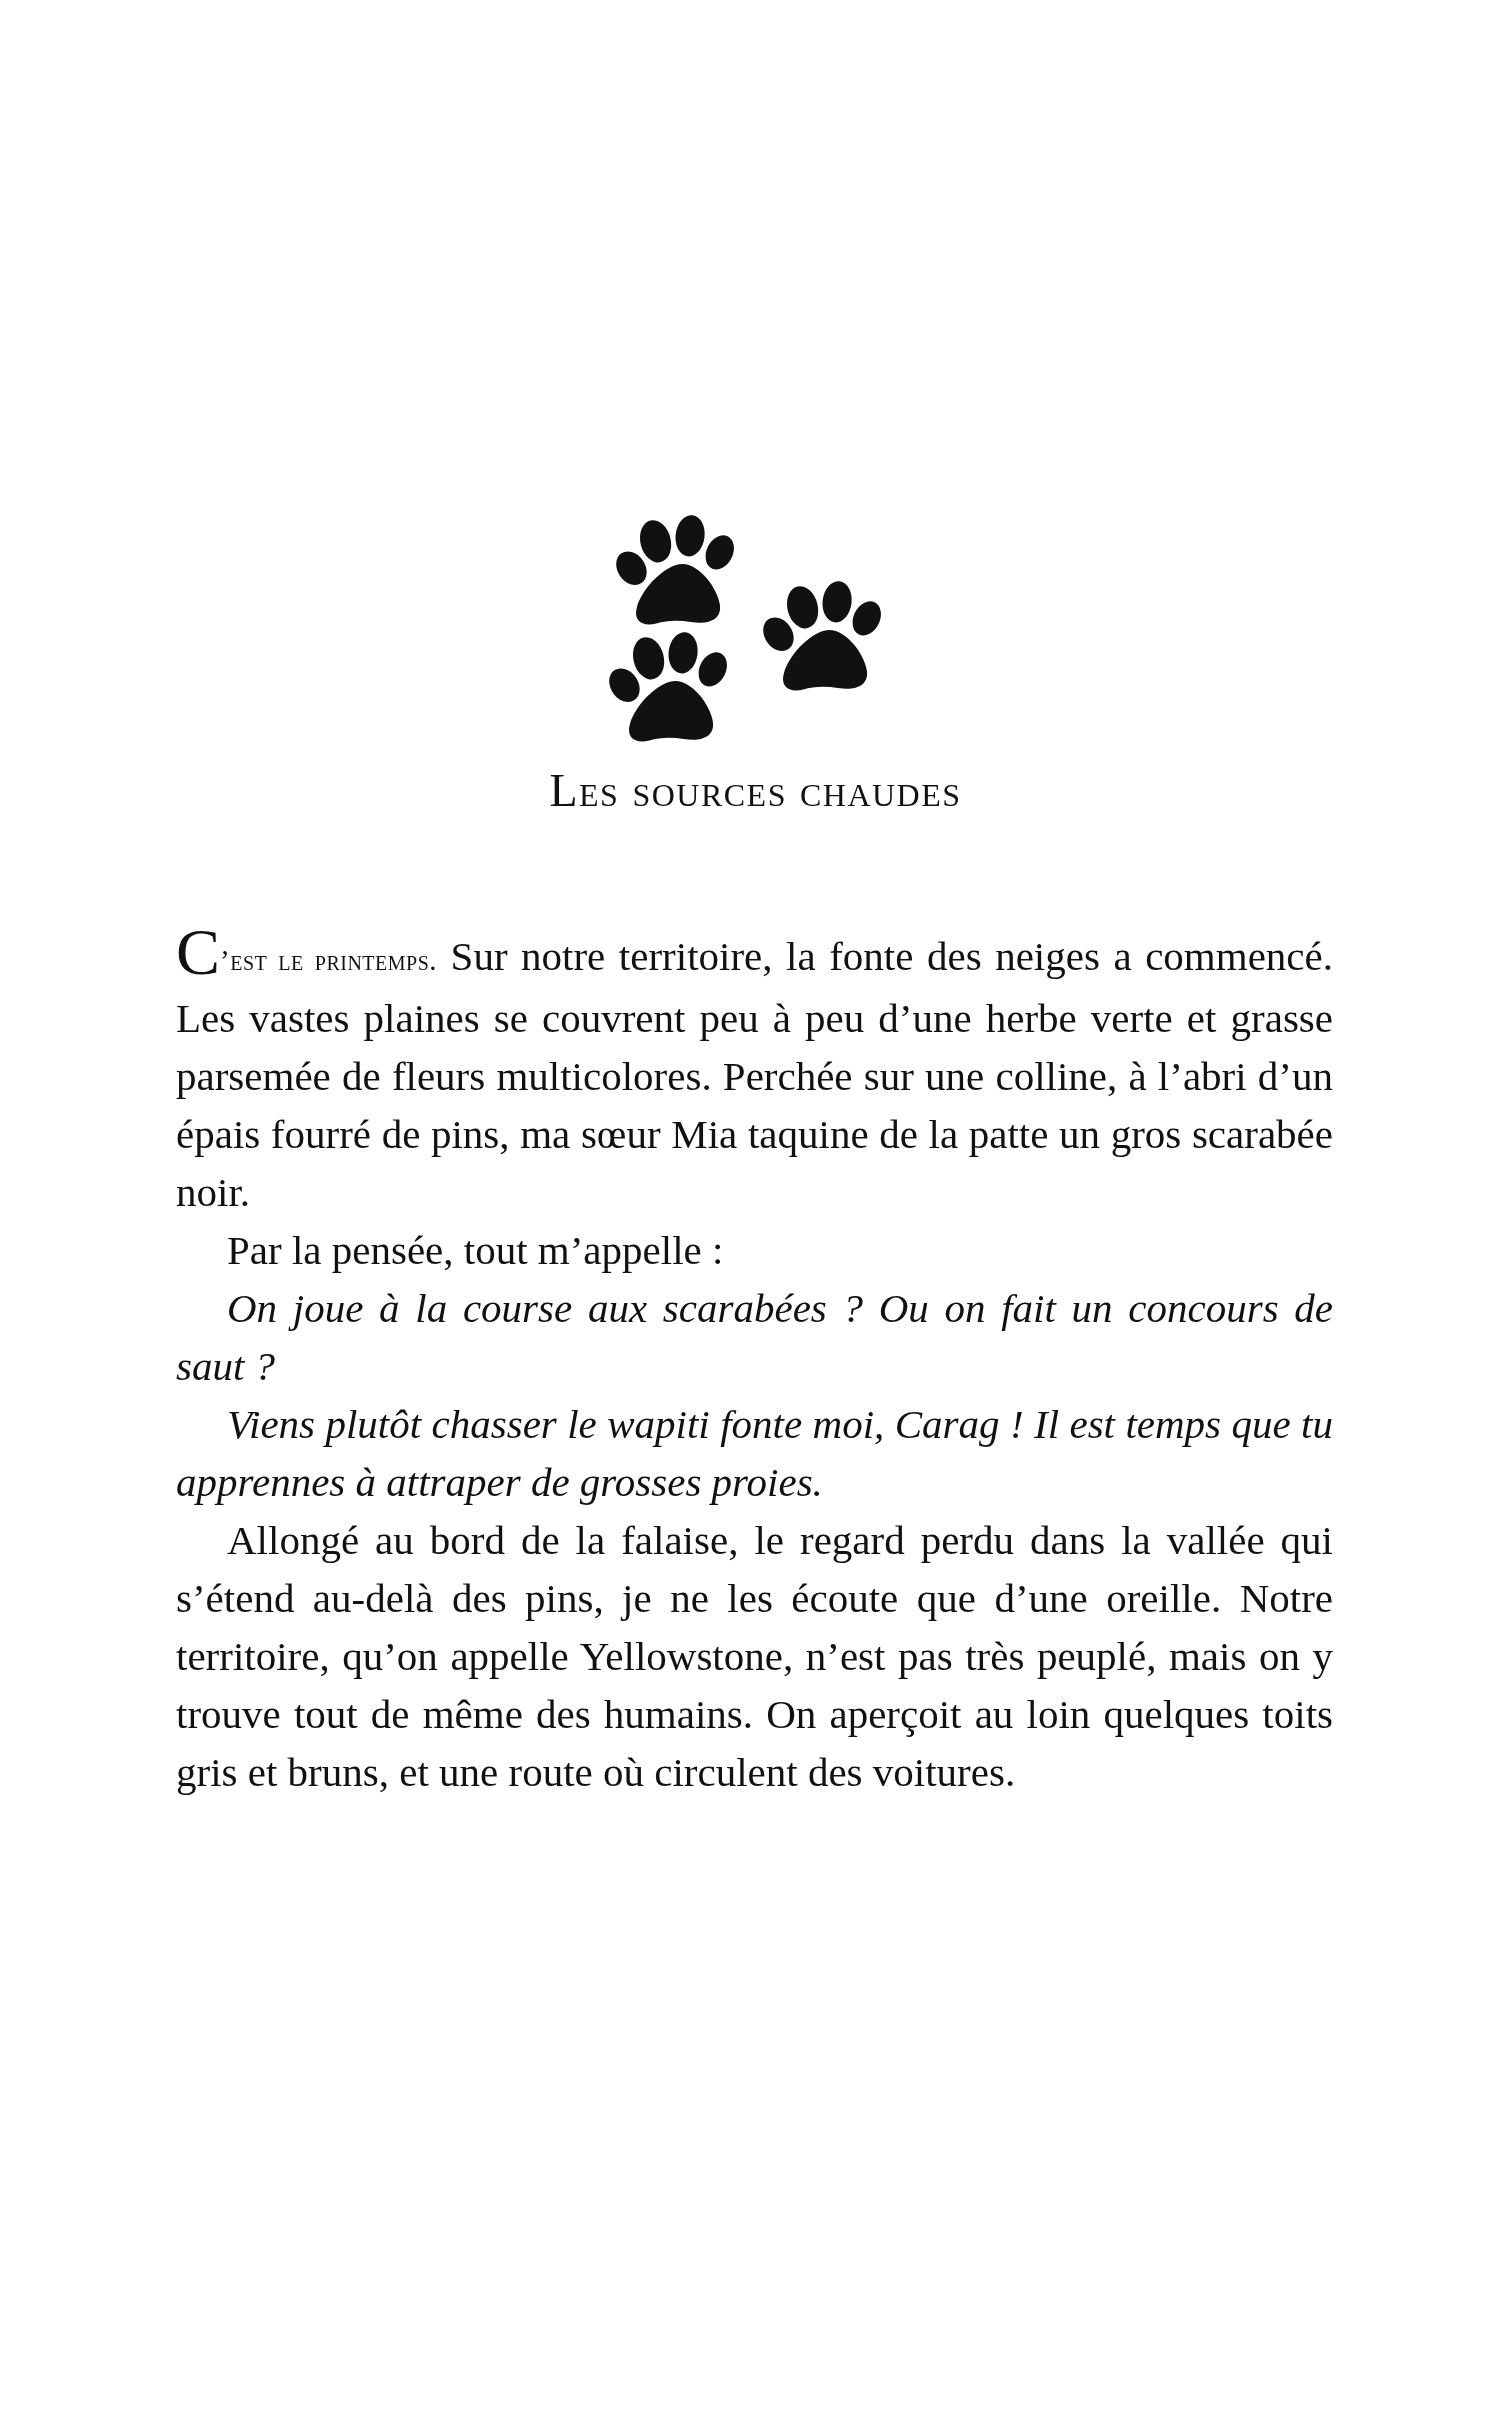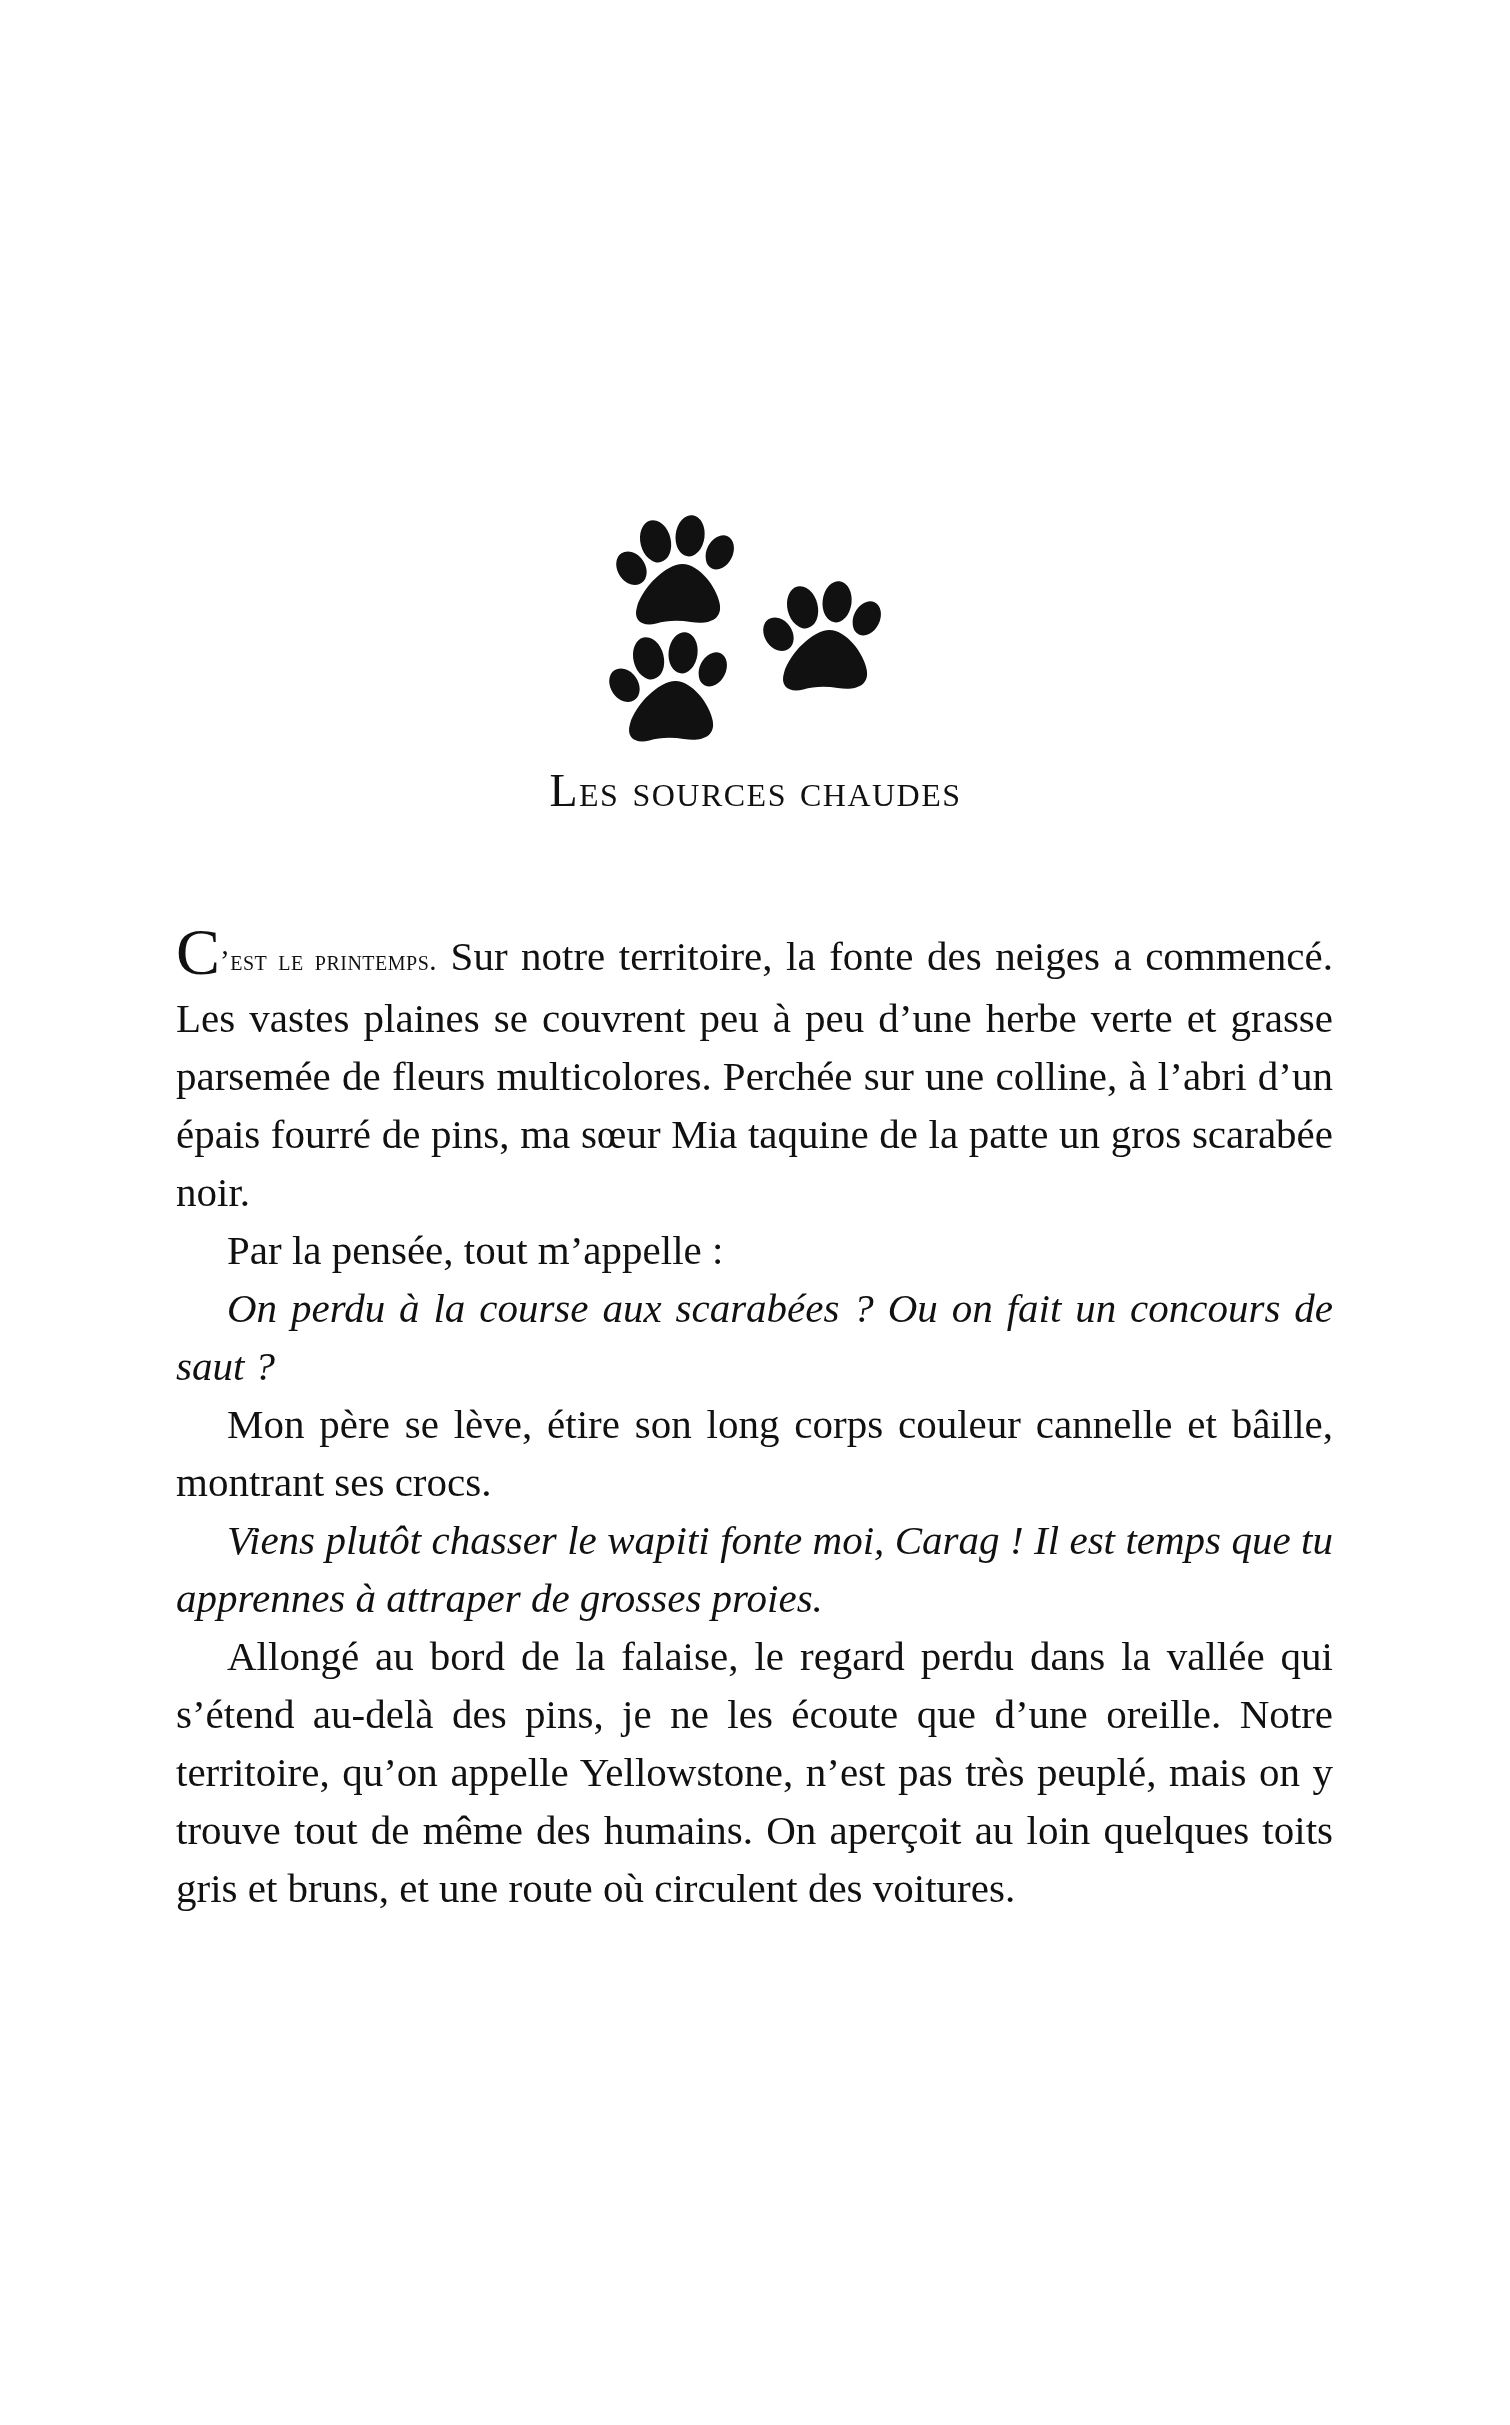--- a/index.html
+++ b/index.html
@@ -158,23 +158,22 @@
   </div>
 
   <h1 class="chapter-title">Les sources chaudes</h1>
 
   <div class="textblock">
 
     <p class="no-indent"><span class="dropcap">C</span><span class="opening-smallcaps">’est le printemps.</span><span> Sur notre territoire, la fonte des neiges a commencé. Les vastes plaines se couvrent peu à peu d’une herbe verte et grasse parsemée de fleurs multicolores. Perchée sur une colline, à l’abri d’un épais fourré de pins, ma sœur Mia taquine de la patte un gros scarabée noir.</span></p>
 
     <p>Par la pensée, tout m’appelle :</p>
 
-    <p class="thought">On perdu à la course aux scarabées ? Ou on fait un concours de saut ?</p>
+    <p class="thought">On joue à la course aux scarabées ? Ou on fait un concours de saut ?</p>
 
-    <p>Mon père se lève, étire son long corps couleur cannelle et bâille, montrant ses crocs.</p>
 
     <p class="thought">Viens plutôt chasser le wapiti fonte moi, Carag ! Il est temps que tu apprennes à attraper de grosses proies.</p>
 
     <p>Allongé au bord de la falaise, le regard perdu dans la vallée qui s’étend au-delà des pins, je ne les écoute que d’une oreille. Notre territoire, qu’on appelle Yellowstone, n’est pas très peuplé, mais on y trouve tout de même des humains. On aperçoit au loin quelques toits gris et bruns, et une route où circulent des voitures.</p>
 
   </div>
 
   <div class="folio">7</div>
 
 </div>

